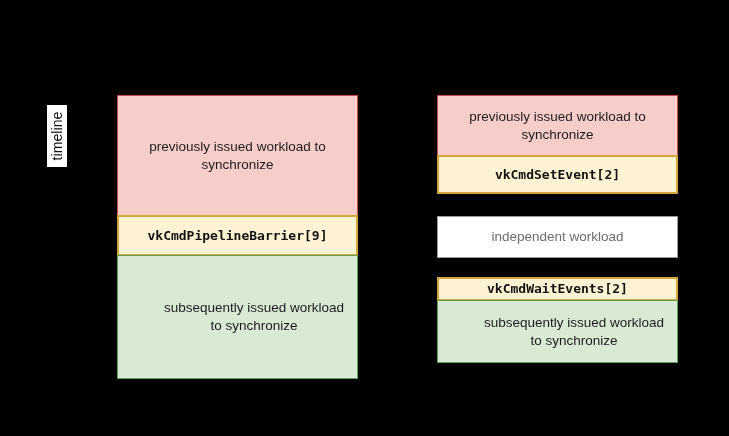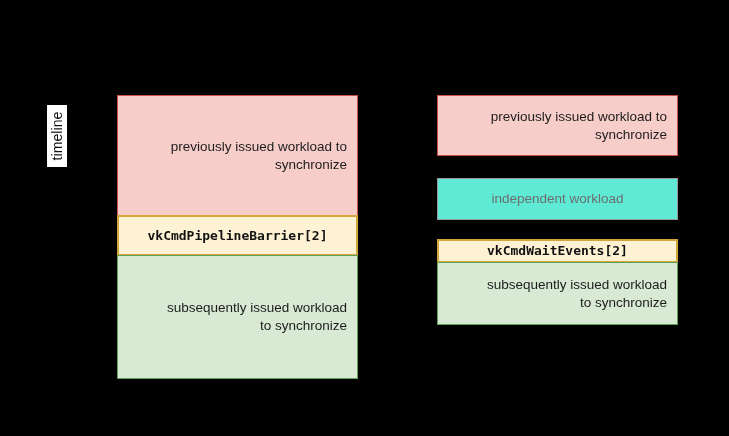--- a/index.html
+++ b/index.html
@@ -46,21 +46,21 @@
   #column-left  { left: 117px; top: 95px; }
   #column-right { left: 437px; top: 95px; }
 
   
   .band {
     box-sizing: border-box;
     width: 100%;
     display: flex;
     align-items: center;
     justify-content: center;
-    text-align: right;
+    text-align: center;
     font-size: 13.5px;
     line-height: 18px;
     color: #1c1c1c;
     padding: 4px 10px;
   }
 
   .band-pink {
     background: #f7cdca;
     border: 1px solid #c8504a;
   }
@@ -73,21 +73,21 @@
   .band-yellow {
     background: #fdf2d3;
     border: 2px solid #d3a63b;
     font-family: "DejaVu Sans Mono", "Liberation Mono", monospace;
     font-weight: bold;
     font-size: 13px;
     letter-spacing: 0px;
     color: #121212;
   }
   .band-gray {
-    background: #5eead4;
+    background: #ffffff;
     border: 1px solid #9a9a9e;
     color: #6d6d6d;
   }
 
   
   #left-prev    { height: 121px; }
   #left-barrier { height: 41px;  margin-top: -1px; }
   #left-next    { height: 124px; margin-top: -1px; }
 
   
@@ -105,29 +105,30 @@
 <body>
 
 <div id="canvas">
 
   <div class="timeline-label">timeline</div>
 
   <div class="column" id="column-left">
 
     <div class="band band-pink" id="left-prev">previously issued workload to synchronize</div>
 
-    <div class="band band-yellow" id="left-barrier">vkCmdPipelineBarrier[2]</div>
+    <div class="band band-yellow" id="left-barrier">vkCmdPipelineBarrier[9]</div>
 
     <div class="band band-green" id="left-next">subsequently issued workload to synchronize</div>
   </div>
 
   <div class="column" id="column-right">
 
     <div class="band band-pink" id="right-prev">previously issued workload to synchronize</div>
 
+    <div class="band band-yellow" id="right-setevent">vkCmdSetEvent[2]</div>
 
     <div class="gap" id="right-gap-1"></div>
 
     <div class="band band-gray" id="right-indep">independent workload</div>
 
     <div class="gap" id="right-gap-2"></div>
 
     <div class="band band-yellow" id="right-wait">vkCmdWaitEvents[2]</div>
 
     <div class="band band-green" id="right-next">subsequently issued workload to synchronize</div>

